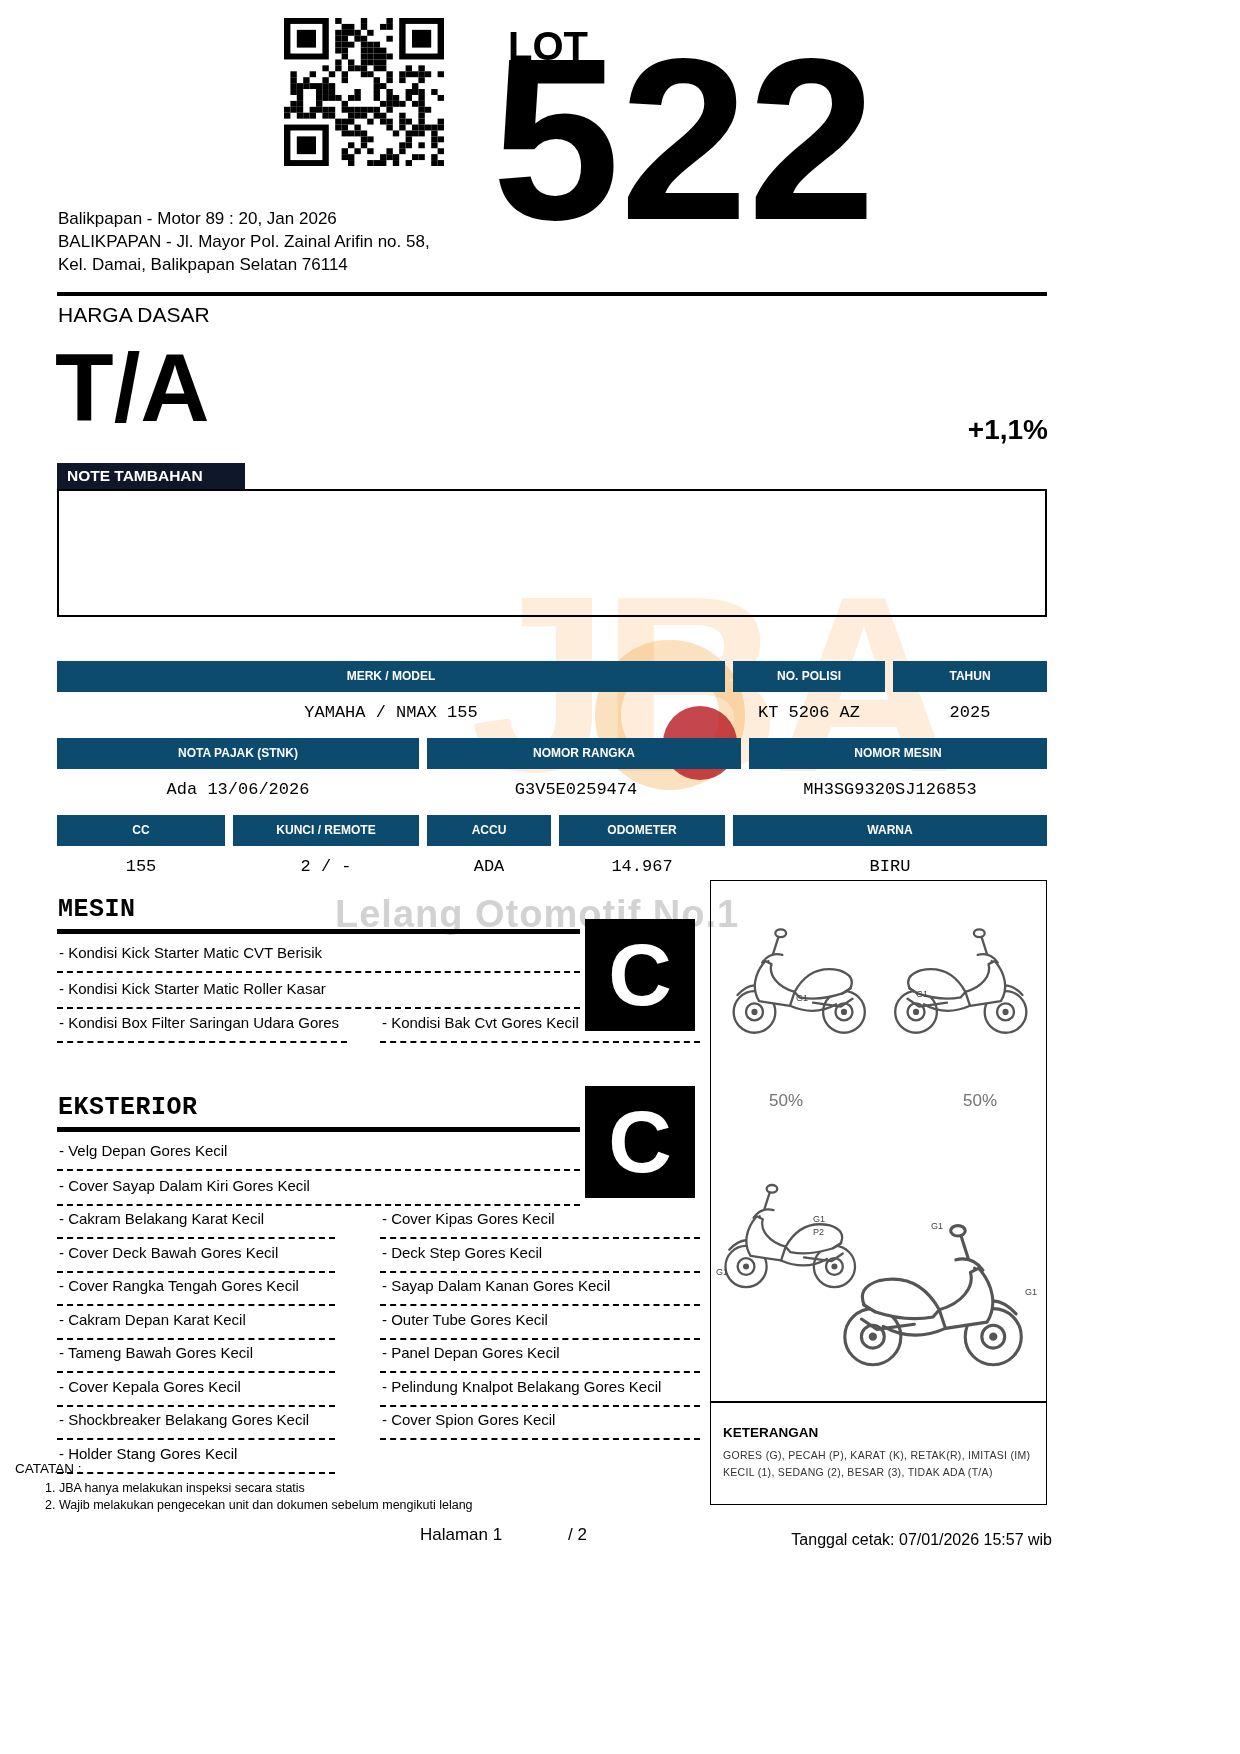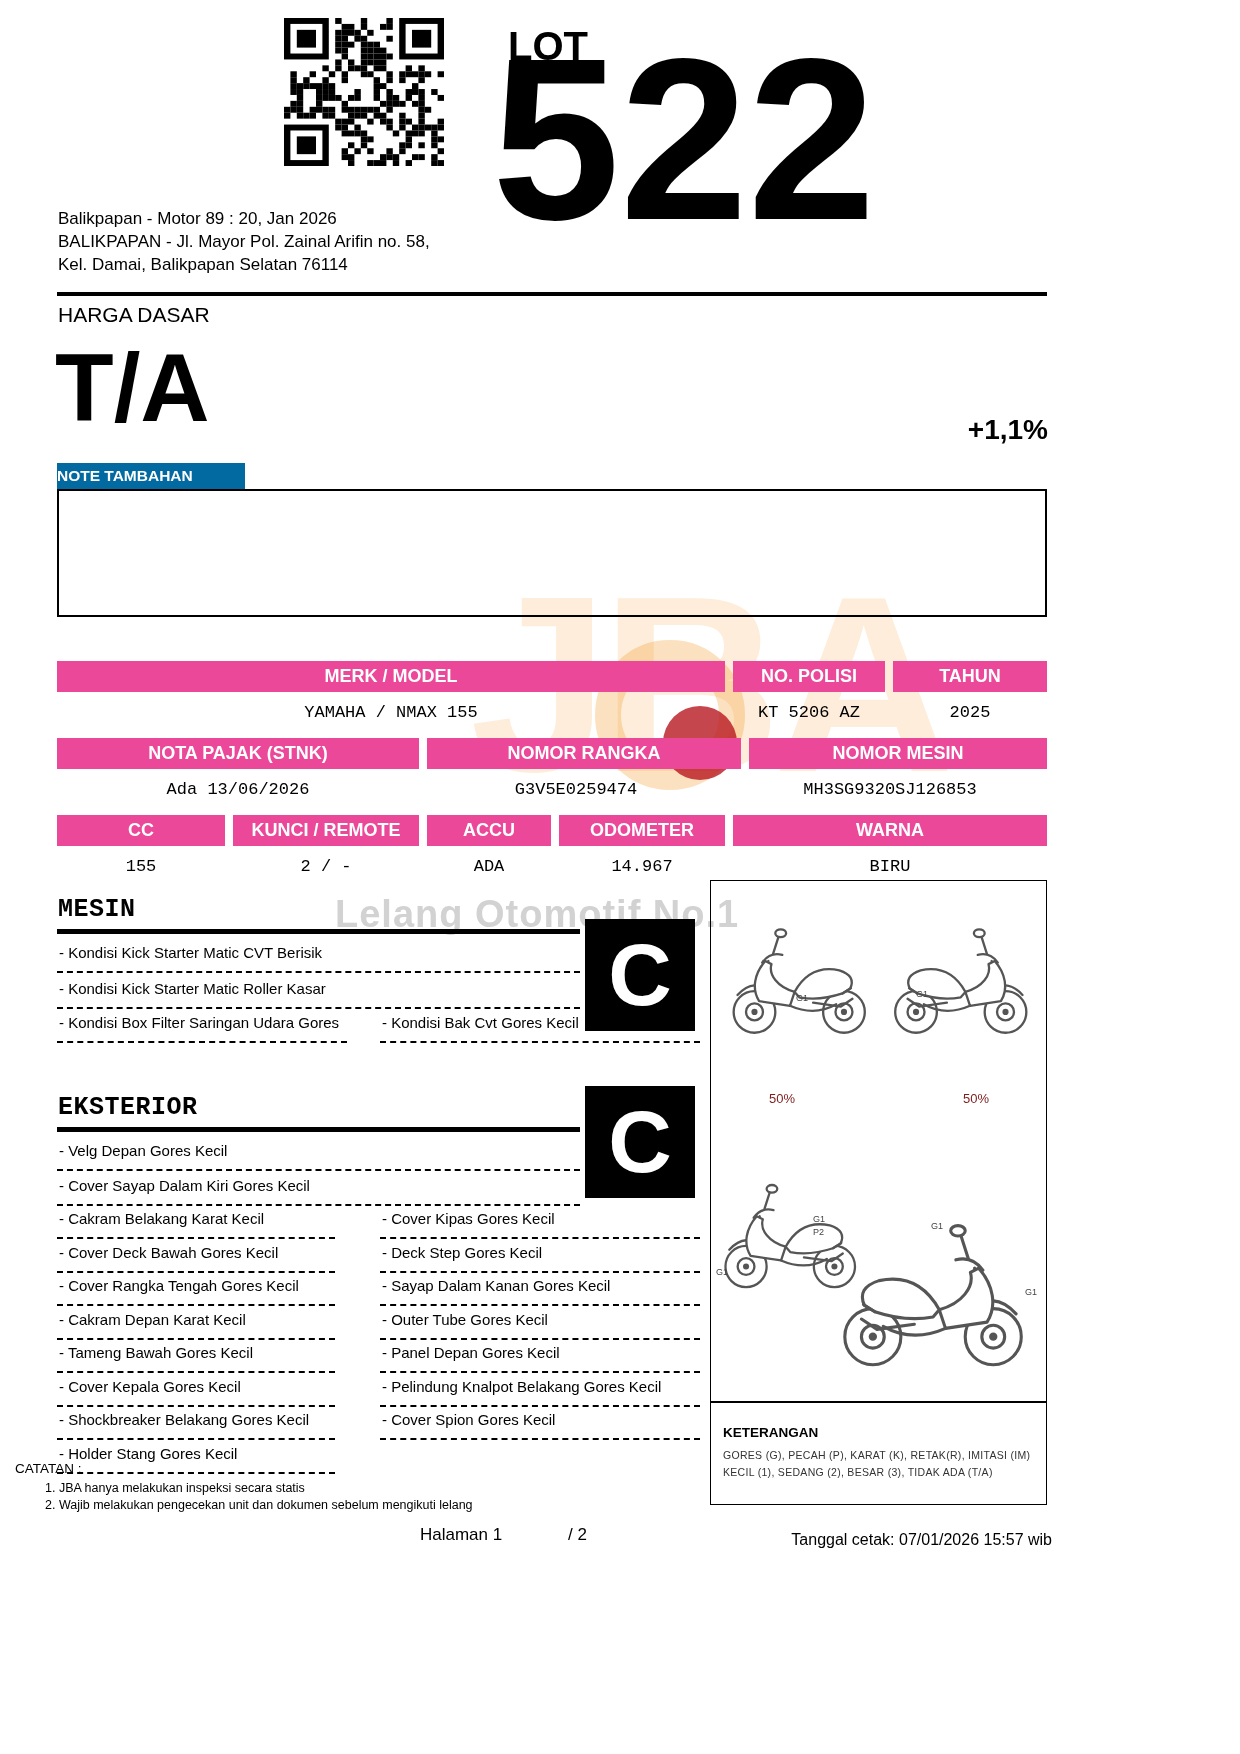--- a/index.html
+++ b/index.html
@@ -23,43 +23,43 @@
   .qr { position:absolute; left:284px; top:18px; width:160px; height:148px; }
   .lot-label { position:absolute; left:508px; top:24px; font-size:40px; font-weight:bold; }
   .lot-number { position:absolute; left:492px; top:48px; font-size:230px; font-weight:bold;
                 line-height:.8; letter-spacing:0; }
   .addr { position:absolute; left:58px; top:207px; font-size:17px; line-height:23px; }
   .rule { position:absolute; left:57px; top:292px; width:990px; height:4px; background:#000; }
   .harga-label { position:absolute; left:58px; top:303px; font-size:21px; }
   .harga-value { position:absolute; left:55px; top:340px; font-size:96px; font-weight:bold; line-height:1; }
   .pct { position:absolute; left:940px; top:414px; width:108px; text-align:right;
          font-size:28px; font-weight:bold; }
-  .note-bar { position:absolute; left:57px; top:463px; width:188px; height:26px; background:#0369a1;
-              color:#fff; font-size:15.5px; font-weight:bold; line-height:26px; }
+  .note-bar { position:absolute; left:57px; top:463px; width:188px; height:26px; background:#0f172a;
+              color:#fff; font-size:15.5px; font-weight:bold; line-height:26px; padding-left:10px; }
   .note-box { position:absolute; left:57px; top:489px; width:990px; height:128px; border:2.5px solid #000; }
 
   
   .row { position:absolute; left:57px; width:990px; display:flex; gap:8px; }
-  .row .h { background:#ec4899; color:#fff; font-weight:bold; font-size:18px; height:31px;
+  .row .h { background:#0c4a6e; color:#fff; font-weight:bold; font-size:12px; height:31px;
             line-height:31px; text-align:center; }
   .row .v { font-size:17px; height:34px; line-height:34px; text-align:center;font-family:Liberation Mono, monospace; }
 
   
   .sec-title { position:absolute; left:58px; font-size:25px; font-weight:bold; letter-spacing:.5px;font-family:Liberation Mono, monospace; }
   .sec-rule { position:absolute; left:57px; width:523px; height:5px; background:#000; }
   .grade-box { position:absolute; left:585px; width:110px; height:112px; background:#000; color:#fff;
                display:flex; align-items:center; justify-content:center; font-size:88px; font-weight:bold; }
   .item { position:absolute; font-size:15px; border-bottom:2px dashed #000;
           padding:5px 0 10px 2px; white-space:nowrap; }
 
   
   .panel { position:absolute; left:710px; top:880px; width:337px; height:522px; border:1.5px solid #000; }
   .panel svg.sc { position:absolute; }
   .mirror { transform:scaleX(-1); }
-  .pct-small { position:absolute; font-size:13px; color:#7f1d1d; }
+  .pct-small { position:absolute; font-size:17px; color:#737373; }
   .marker { position:absolute; font-size:9px; color:#444; }
 
   .ket-box { position:absolute; left:710px; top:1402px; width:337px; height:103px;
              border:1.5px solid #000; padding:22px 12px; }
   .ket-title { font-weight:bold; font-size:13.5px; margin-bottom:9px; }
   .ket-line { font-size:10.5px; color:#333; margin-bottom:5px; letter-spacing:.3px; }
 
   
   .catatan-title { position:absolute; left:15px; top:1461px; font-size:13.5px; }
   .catatan-1 { position:absolute; left:45px; top:1481px; font-size:12.5px; }

